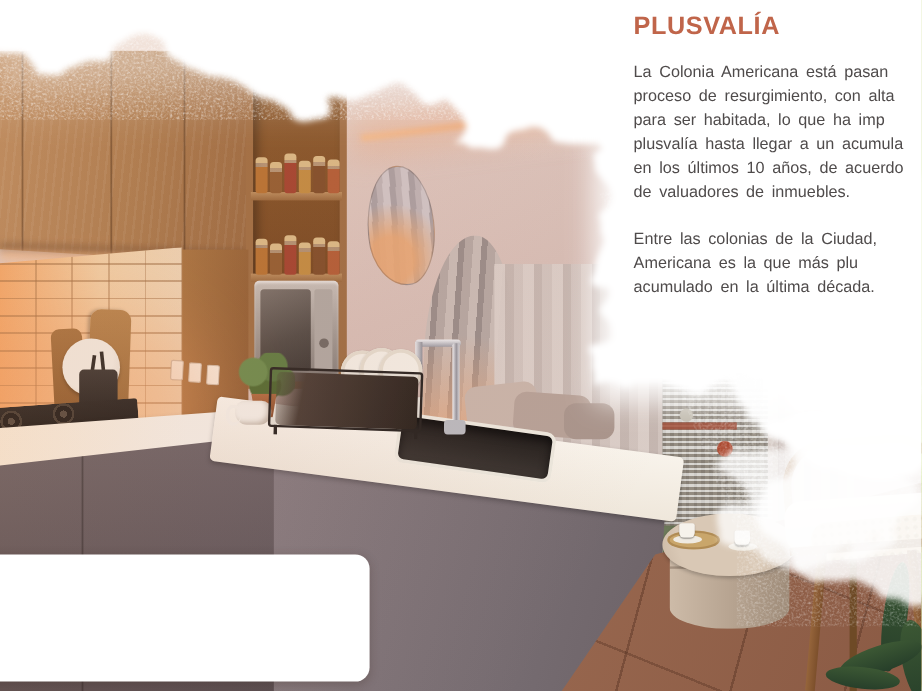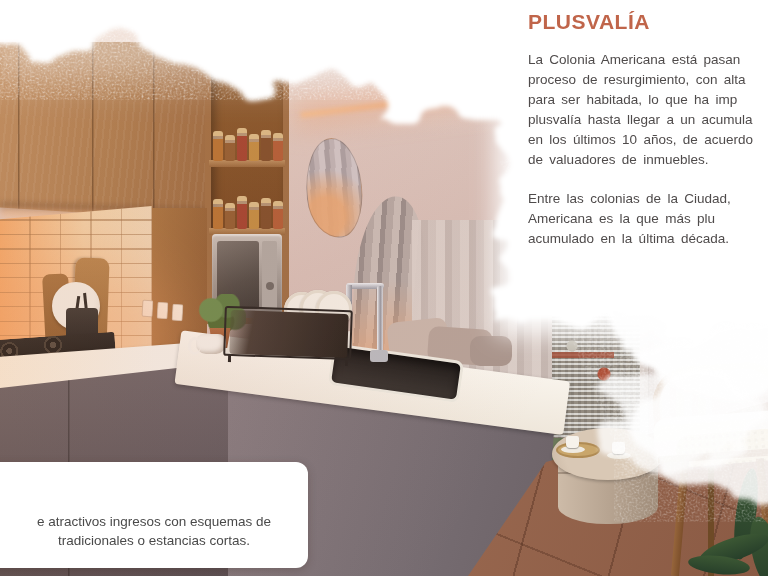--- a/index.html
+++ b/index.html
@@ -408,19 +408,15 @@
       <span class="pv-line">de valuadores de inmuebles.</span>
     </div>
     <div class="pv-para">
       <span class="pv-line">Entre las colonias de la Ciudad,</span>
       <span class="pv-line">Americana es la que más plu</span>
       <span class="pv-line">acumulado en la última década.</span>
     </div>
   </div>
 
   <div class="renta-card">
-    <div class="rt-body">
-      <span class="rt-line">e atractivos ingresos con esquemas de</span>
-      <span class="rt-line">tradicionales o estancias cortas.</span>
-    </div>
   </div>
 
 </div>
 
 </body></html>

